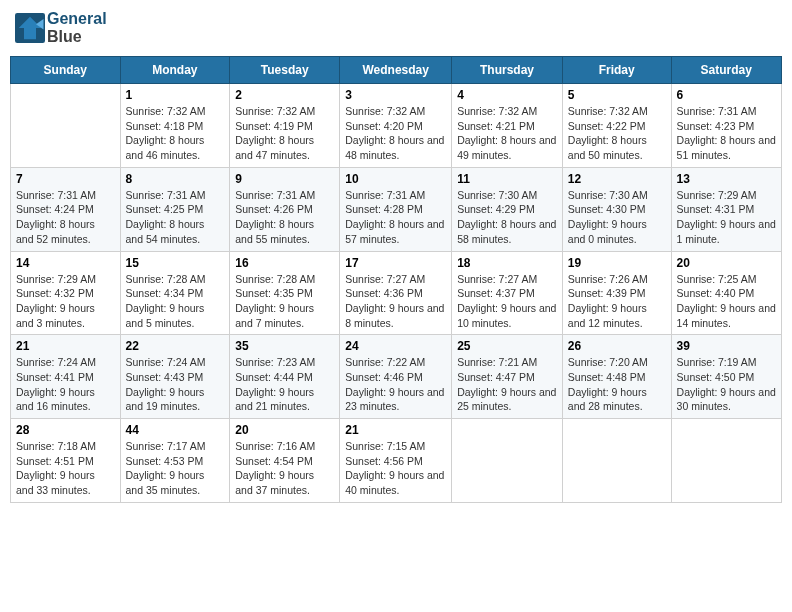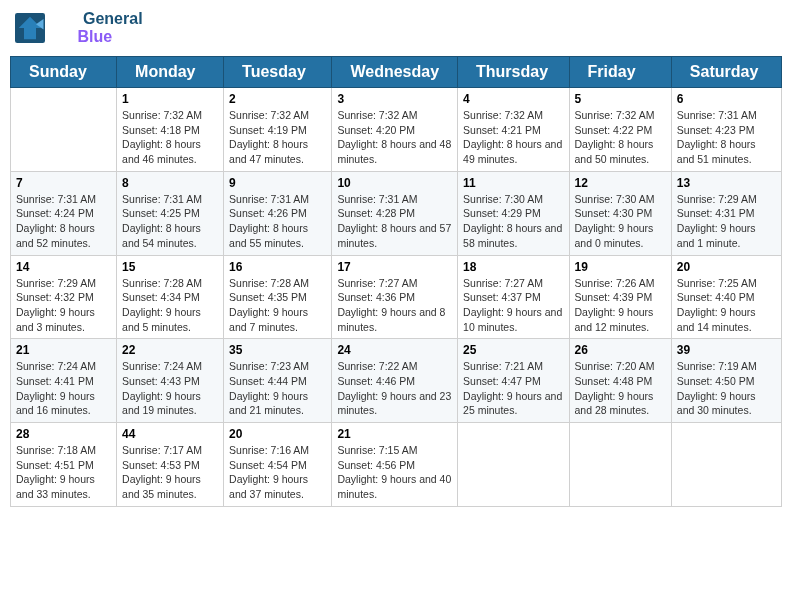--- a/index.html
+++ b/index.html
@@ -41,22 +41,22 @@
     }
     .calendar {
       width: 100%;
       border-collapse: collapse;
       font-size: 11px;
     }
     .calendar th {
       background: #2471a3;
       color: #fff;
       padding: 6px 18px;
-      text-align: left;
-      font-size: 16px;
+      text-align: center;
+      font-size: 12px;
       font-weight: bold;
       border: 1px solid #1a5276;
     }
     .calendar td {
       border: 1px solid #d0d0d0;
       vertical-align: top;
       padding: 4px 5px;
       width: 113px;
       min-height: 80px;
       background: #fff;
@@ -83,22 +83,22 @@
 <body>
 
 <div class="header">
   <div class="logo">
     <svg class="logo-icon" viewBox="0 0 40 40">
       <rect x="0" y="0" width="40" height="40" fill="#1a5276" rx="3"></rect>
       <polygon points="20,5 35,20 28,20 28,35 12,35 12,20 5,20" fill="#2980b9"></polygon>
       <polygon points="28,15 38,8 38,22" fill="#5dade2"></polygon>
     </svg>
     <div>
-      <div style="font-size:16px;font-weight:bold;color:#1a5276;margin-left:36px;">General</div>
-      <div style="font-size:16px;font-weight:bold;color:#8b5cf6;text-align:center;">Blue</div>
+      <div style="font-size:16px;font-weight:bold;color:#1a5276;">General</div>
+      <div style="font-size:16px;font-weight:bold;color:#404040;">Blue</div>
     </div>
   </div>
   <div class="title-block">
     <h1></h1>
     <h2></h2>
   </div>
 </div>
 
 <table class="calendar">
   <thead>

